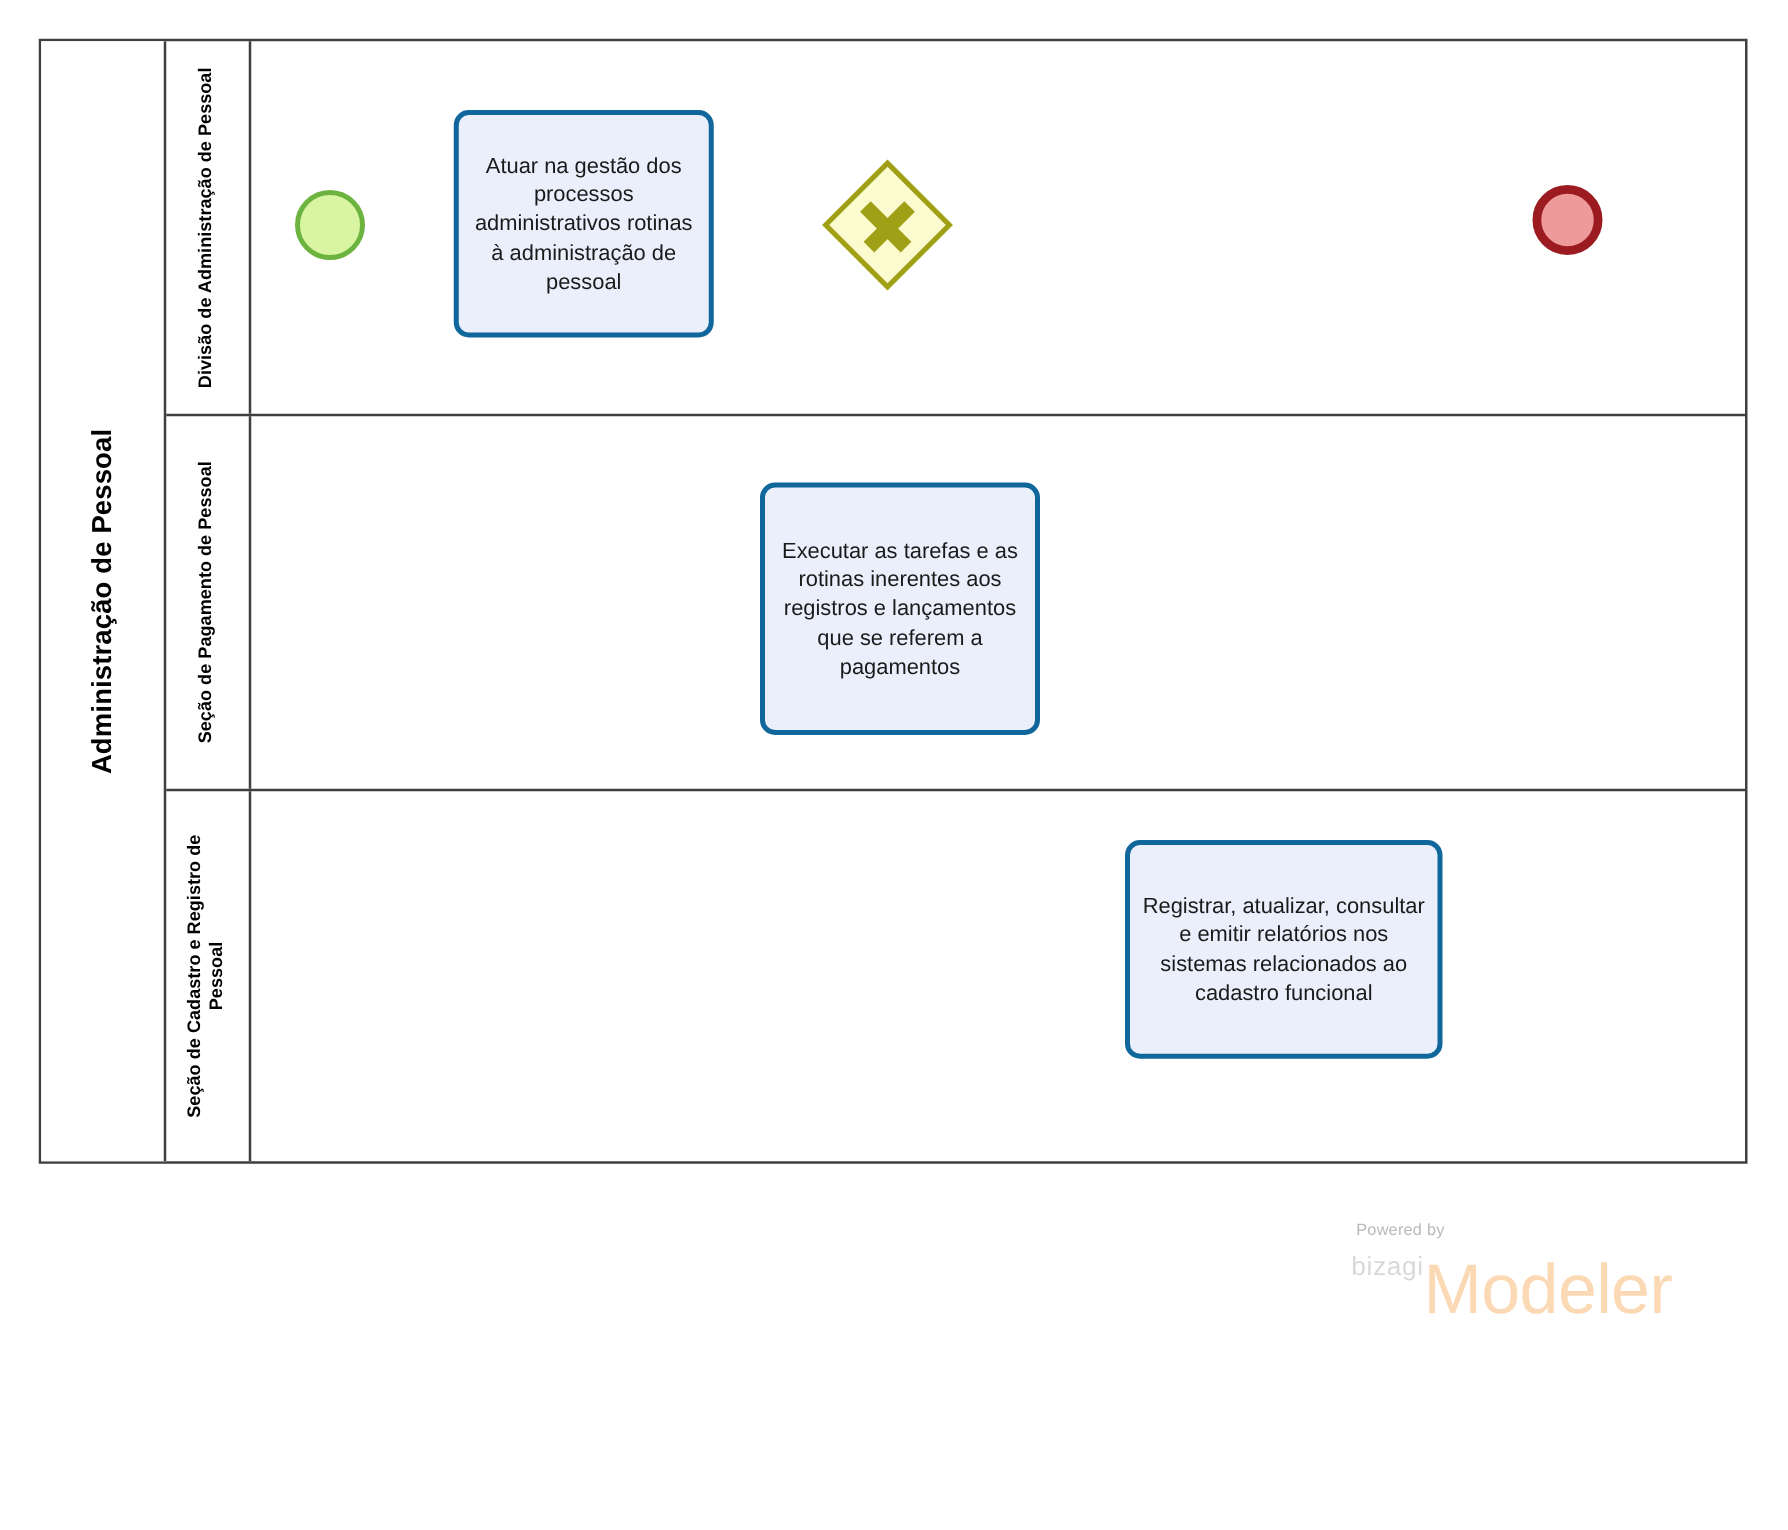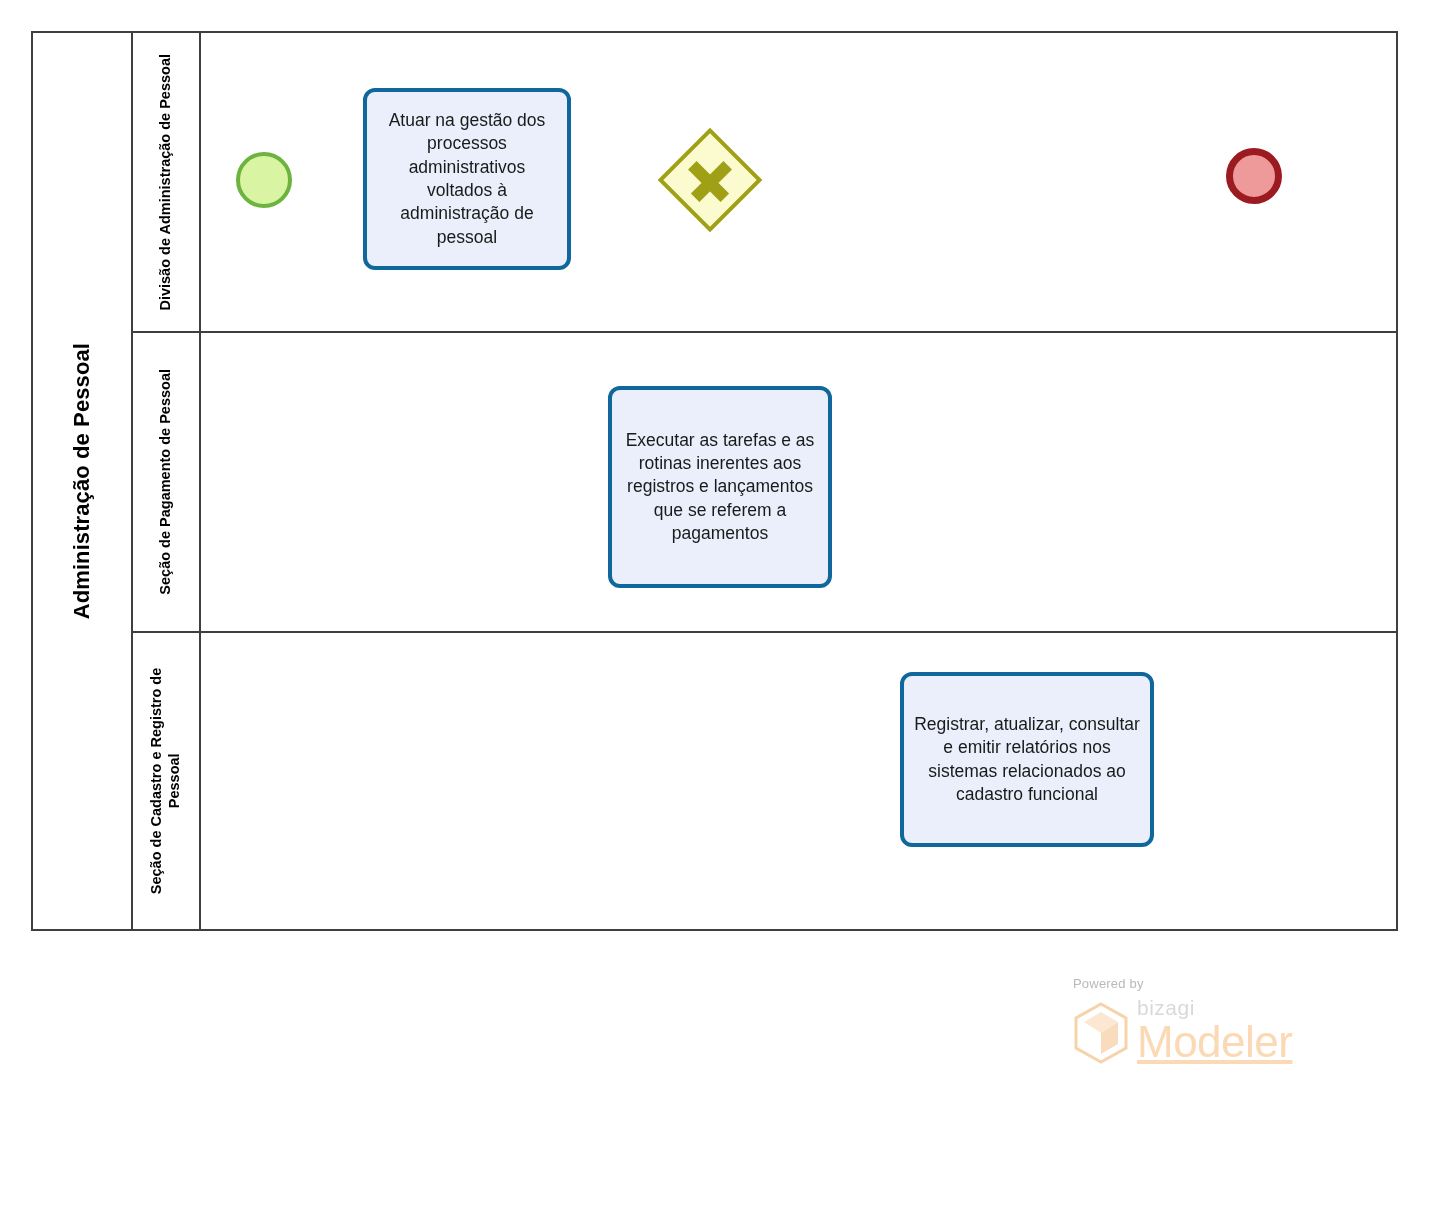--- a/index.html
+++ b/index.html
@@ -68,26 +68,26 @@
   }
   .gateway .plus-v{
     position:absolute;left:29px;top:10px;width:12px;height:46px;background:#a0a017;
   }
 
   
   #wires{position:absolute;left:0;top:0;width:1430px;height:1224px;pointer-events:none;}
 
   
   .wm{position:absolute;left:1073px;top:976px;width:260px;height:100px;}
-  .wm-top{font-size:13px;color:#b9b9b9;letter-spacing:.2px;}
+  .wm-top{font-size:13px;color:#b9b9b9;letter-spacing:.2px;margin-left:12px;}
   .wm-row{display:flex;align-items:flex-end;margin-top:6px;}
   .wm-logo{width:56px;height:62px;margin-right:8px;}
-  .wm-txt{display:flex;flex-direction:column;line-height:1;}
+  .wm-txt{display:flex;flex-direction:row;line-height:1;}
   .wm-bizagi{font-size:21px;color:#d9d9d9;letter-spacing:.5px;margin-bottom:2px;}
-  .wm-modeler{font-size:44px;color:#fbd9b4;letter-spacing:-.5px;text-decoration:underline;}
+  .wm-modeler{font-size:56px;color:#fbd9b4;letter-spacing:-.5px;}
 </style>
 </head>
 <body>
 
 <div id="canvas">
 
   <svg id="wires" viewBox="0 0 1430 1224">
     <defs>
       <marker id="arw" markerWidth="11" markerHeight="11" refX="9.2" refY="4.2" orient="auto" markerUnits="userSpaceOnUse">
         <path d="M0,0 L10,4.2 L0,8.4 z" fill="#000000"></path>
@@ -129,21 +129,21 @@
 
     <div class="lane last" style="top:600px;height:296px;">
       <div class="lane-title">
         <span>Seção de Cadastro e Registro de Pessoal</span>
       </div>
     </div>
   </div>
 
   <div class="evt evt-start" style="left:236px;top:152px;"></div>
 
-  <div class="task" style="left:363px;top:88px;width:208px;height:182px;">Atuar na gestão dos processos administrativos voltados à administração de pessoal</div>
+  <div class="task" style="left:363px;top:88px;width:208px;height:182px;">Atuar na gestão dos processos administrativos rotinas à administração de pessoal</div>
 
   <div class="gateway" style="left:673px;top:143px;">
     <div class="plus-h"></div>
     <div class="plus-v"></div>
   </div>
 
   <div class="task" style="left:608px;top:386px;width:224px;height:202px;">Executar as tarefas e as rotinas inerentes aos registros e lançamentos  que se referem a pagamentos</div>
 
   <div class="task" style="left:900px;top:672px;width:254px;height:175px;">Registrar, atualizar, consultar e emitir relatórios nos sistemas relacionados ao cadastro funcional</div>
 

